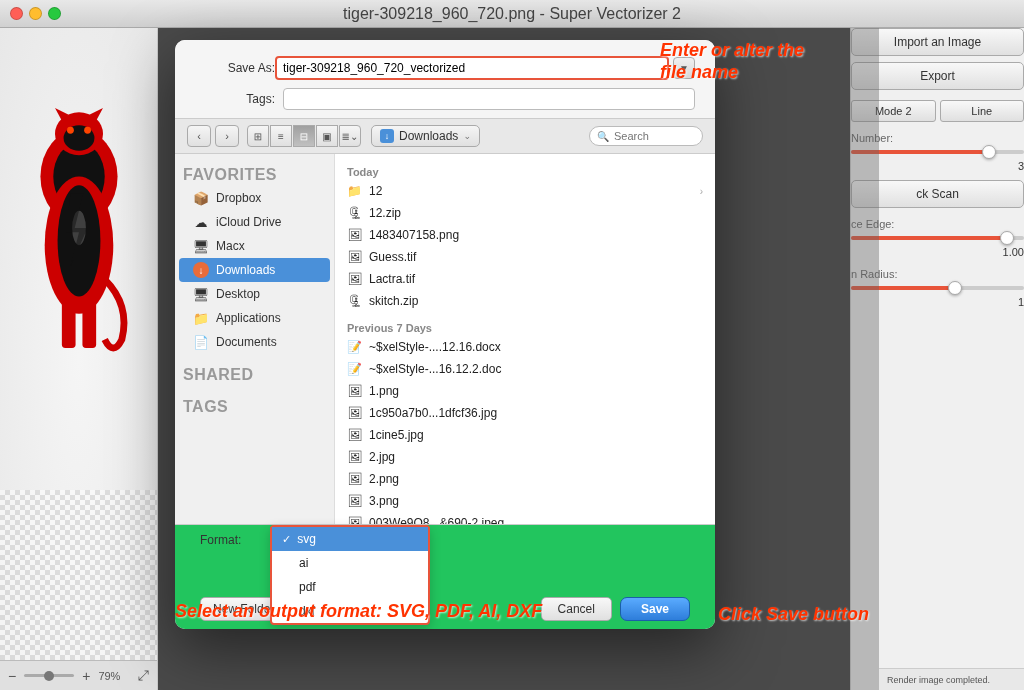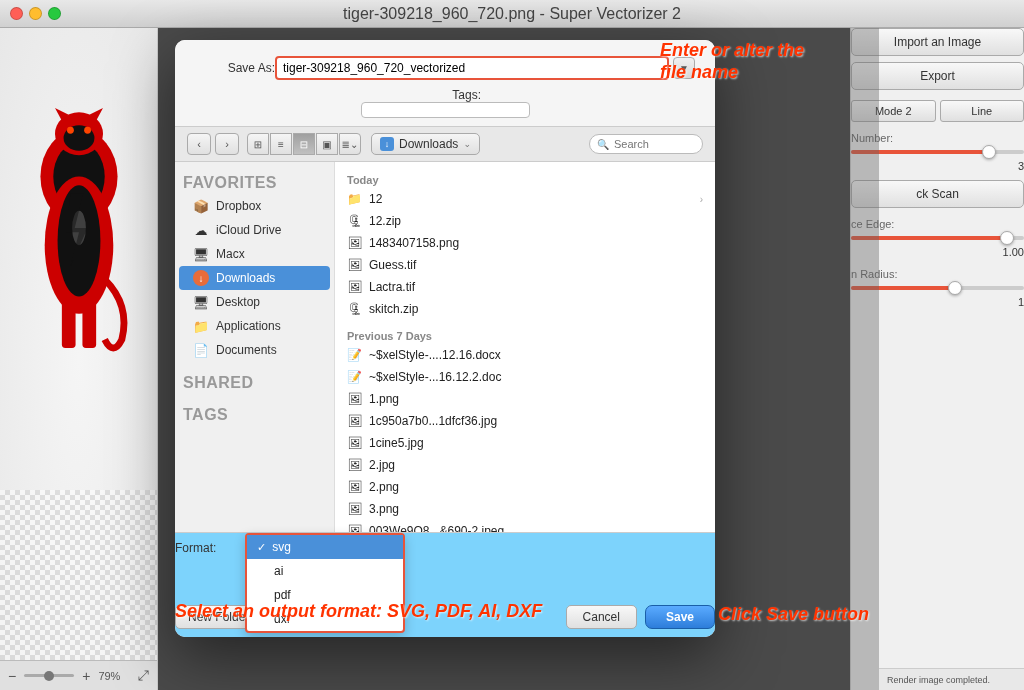--- a/index.html
+++ b/index.html
@@ -173,21 +173,20 @@
       display: flex;
       align-items: center;
       justify-content: center;
       font-size: 10px;
       color: #555;
       cursor: pointer;
     }
     .tags-row {
       display: flex;
       align-items: center;
-      flex-direction: column;
     }
     .tags-label {
       font-size: 12px;
       color: #333;
       width: 80px;
       text-align: right;
       margin-right: 8px;
     }
     .tags-input {
       flex: 1;
@@ -375,22 +374,22 @@
       flex-shrink: 0;
     }
     .file-arrow {
       margin-left: auto;
       font-size: 10px;
       color: #aaa;
     }
 
     
     .dialog-footer {
-      padding: 8px 0;
-      background: #7dd3fc;
+      padding: 8px 25px;
+      background: #22c55e;
       border-top: 1px solid #ccc;
     }
     .format-row {
       display: flex;
       align-items: center;
       gap: 8px;
       position: relative;
     }
     .format-label {
       font-size: 12px;

